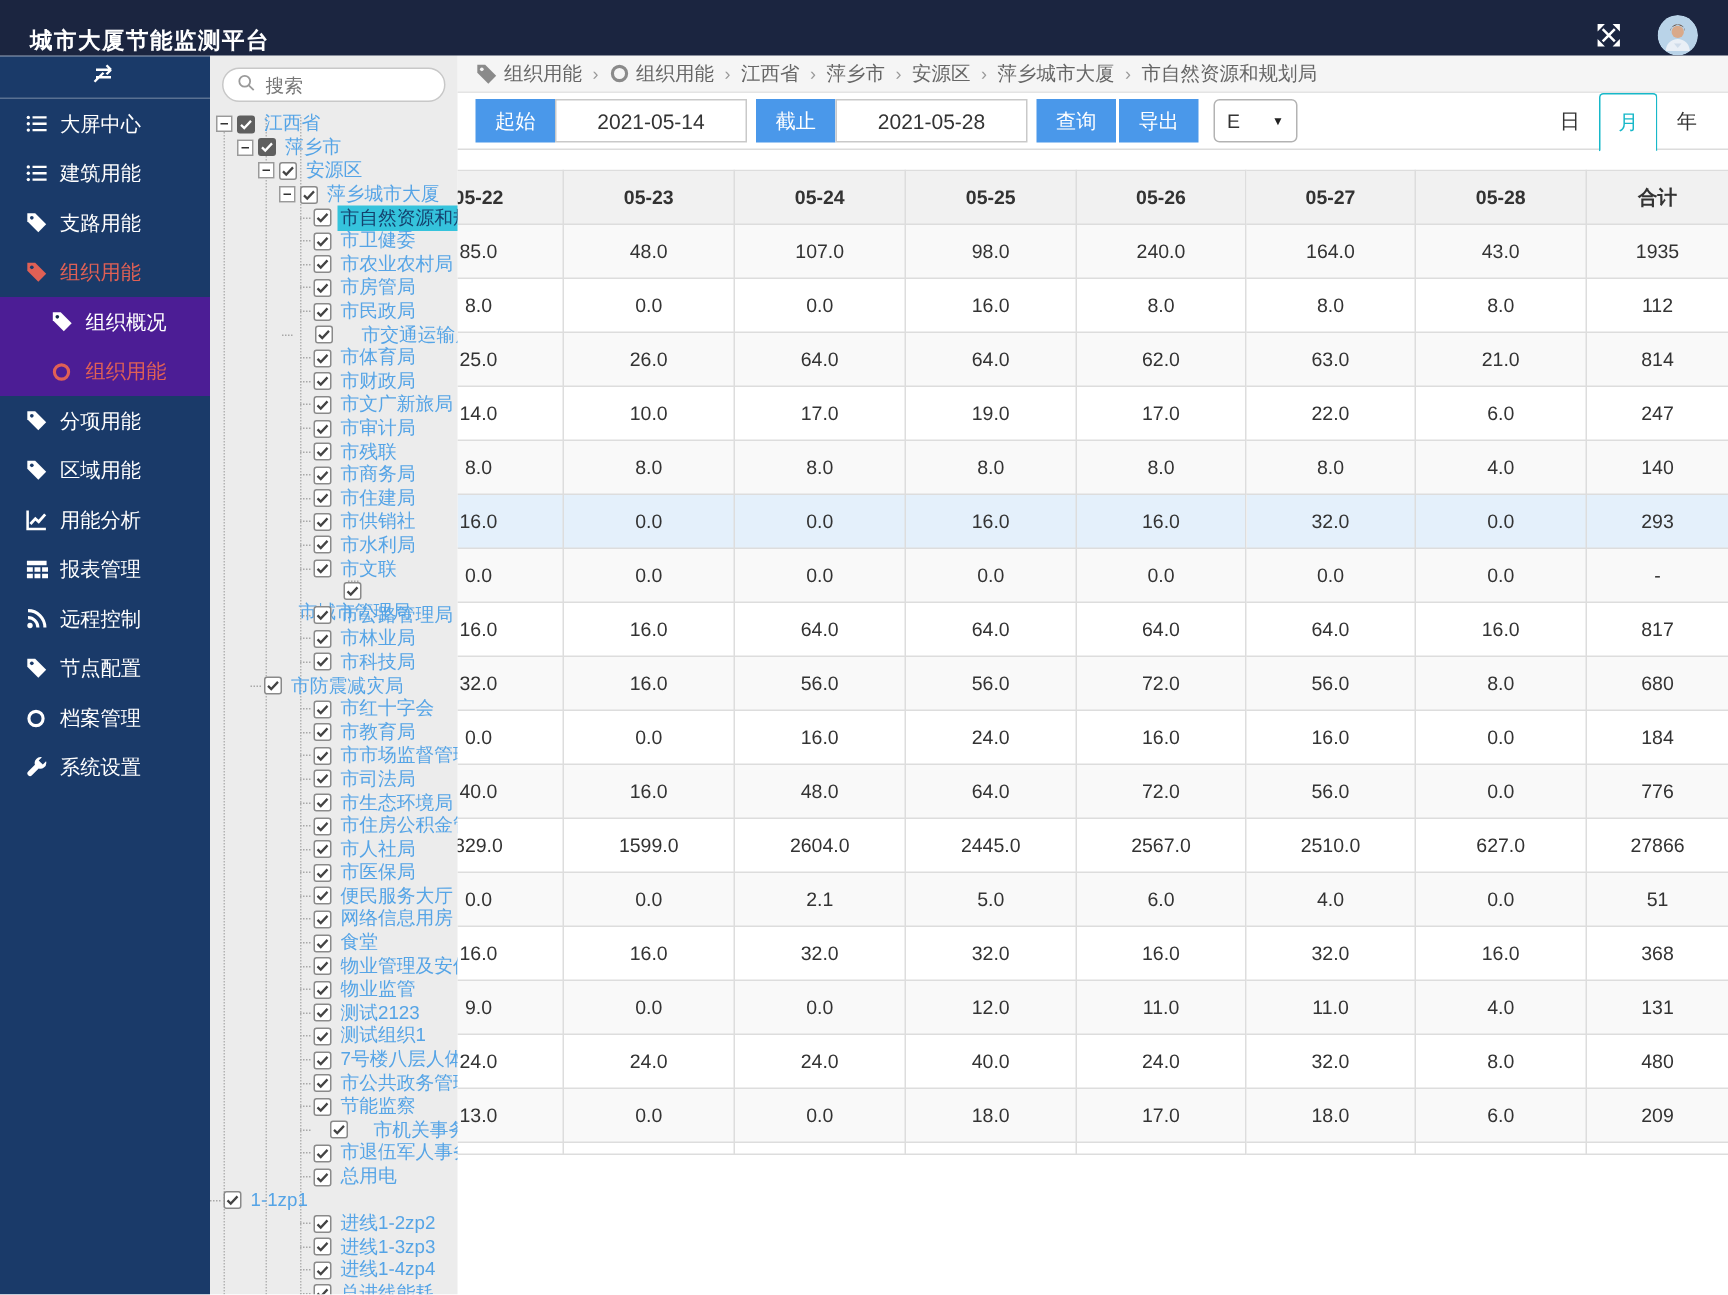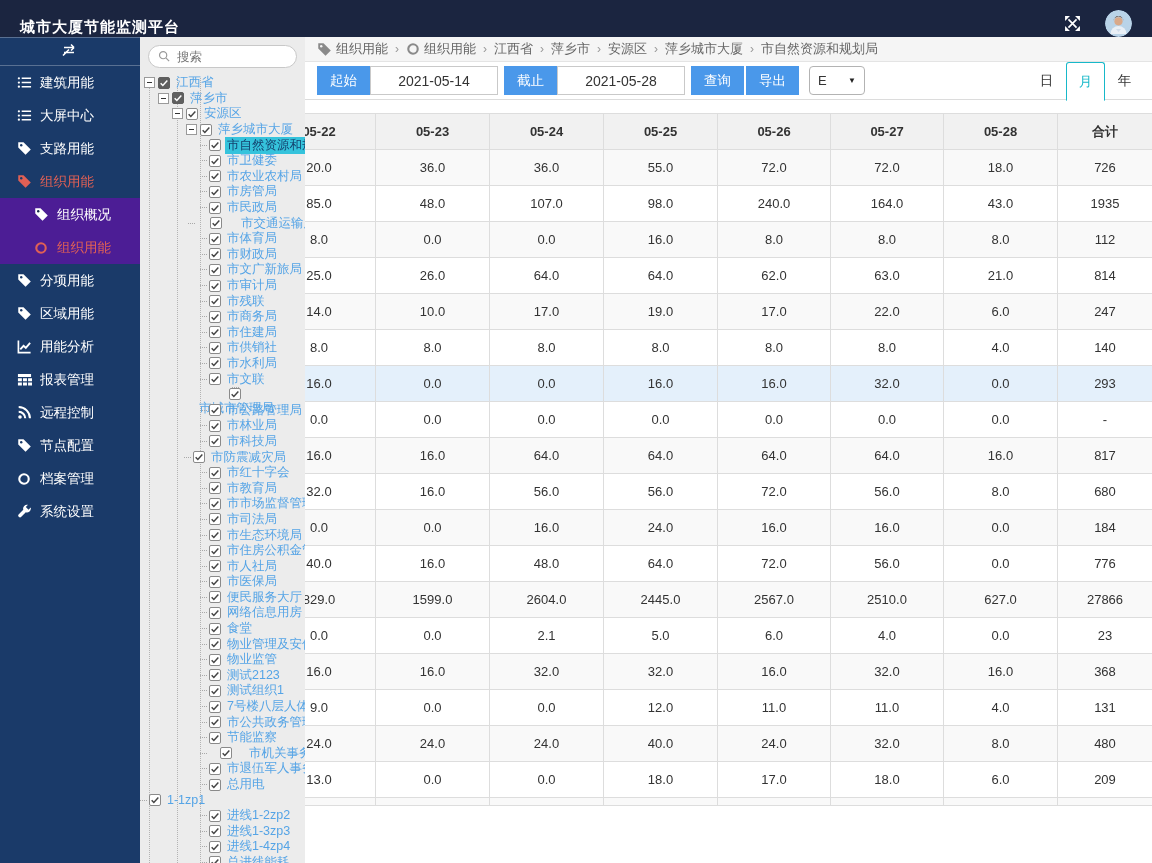--- a/index.html
+++ b/index.html
@@ -114,32 +114,32 @@
   <nav id="menu">
       <div class="menu-item">
         <span class="mi-icon">
           <svg width="15" height="15" viewBox="0 0 16 16">
             <circle cx="2" cy="3.5" r="1.2" fill="currentColor"></circle>
             <circle cx="2" cy="8" r="1.2" fill="currentColor"></circle>
             <circle cx="2" cy="12.5" r="1.2" fill="currentColor"></circle>
             <path d="M5 3.5h10M5 8h10M5 12.5h10" stroke="currentColor" stroke-width="1.7"></path>
           </svg>
         </span>
-        <span>建筑用能</span>
+        <span>大屏中心</span>
       </div>
       <div class="menu-item">
         <span class="mi-icon">
           <svg width="15" height="15" viewBox="0 0 16 16">
             <circle cx="2" cy="3.5" r="1.2" fill="currentColor"></circle>
             <circle cx="2" cy="8" r="1.2" fill="currentColor"></circle>
             <circle cx="2" cy="12.5" r="1.2" fill="currentColor"></circle>
             <path d="M5 3.5h10M5 8h10M5 12.5h10" stroke="currentColor" stroke-width="1.7"></path>
           </svg>
         </span>
-        <span>大屏中心</span>
+        <span>建筑用能</span>
       </div>
       <div class="menu-item">
         <span class="mi-icon">
           <svg width="15" height="15" viewBox="0 0 16 16">
             <path d="M1.3 1.3 h5.6 l7.8 7.8 -5.6 5.6 -7.8-7.8 Z" fill="currentColor"></path>
             <circle cx="4.5" cy="4.5" r="1.3" fill="#1a3a69"></circle>
           </svg>
         </span>
         <span>支路用能</span>
       </div>
@@ -474,21 +474,21 @@
       </div>
       <div class="tree-row" style="padding-left: 60px;">
         <span class="dash"></span>
         <span class="cb">
           <svg width="10" height="10" viewBox="0 0 12 12">
             <path d="M2 6.3 4.6 8.9 10 3.1" fill="none" stroke="#444" stroke-width="1.8"></path>
           </svg>
         </span>
         <span class="tree-label">市科技局</span>
       </div>
-      <div class="tree-row" style="padding-left: 27px; justify-content: center;">
+      <div class="tree-row" style="padding-left: 27px;">
         <span class="dash"></span>
         <span class="cb">
           <svg width="10" height="10" viewBox="0 0 12 12">
             <path d="M2 6.3 4.6 8.9 10 3.1" fill="none" stroke="#444" stroke-width="1.8"></path>
           </svg>
         </span>
         <span class="tree-label">市防震减灾局</span>
       </div>
       <div class="tree-row" style="padding-left: 60px;">
         <span class="dash"></span>
@@ -809,30 +809,20 @@
             <th>05-24</th>
             <th>05-25</th>
             <th>05-26</th>
             <th>05-27</th>
             <th>05-28</th>
             <th>合计</th>
           </tr>
         </thead>
         <tbody>
           <tr>
-            <td>20.0</td>
-            <td>36.0</td>
-            <td>36.0</td>
-            <td>55.0</td>
-            <td>72.0</td>
-            <td>72.0</td>
-            <td>18.0</td>
-            <td>726</td>
-          </tr>
-          <tr>
             <td>85.0</td>
             <td>48.0</td>
             <td>107.0</td>
             <td>98.0</td>
             <td>240.0</td>
             <td>164.0</td>
             <td>43.0</td>
             <td>1935</td>
           </tr>
           <tr>
@@ -946,21 +936,21 @@
             <td>27866</td>
           </tr>
           <tr>
             <td>0.0</td>
             <td>0.0</td>
             <td>2.1</td>
             <td>5.0</td>
             <td>6.0</td>
             <td>4.0</td>
             <td>0.0</td>
-            <td>23</td>
+            <td>51</td>
           </tr>
           <tr>
             <td>16.0</td>
             <td>16.0</td>
             <td>32.0</td>
             <td>32.0</td>
             <td>16.0</td>
             <td>32.0</td>
             <td>16.0</td>
             <td>368</td>

